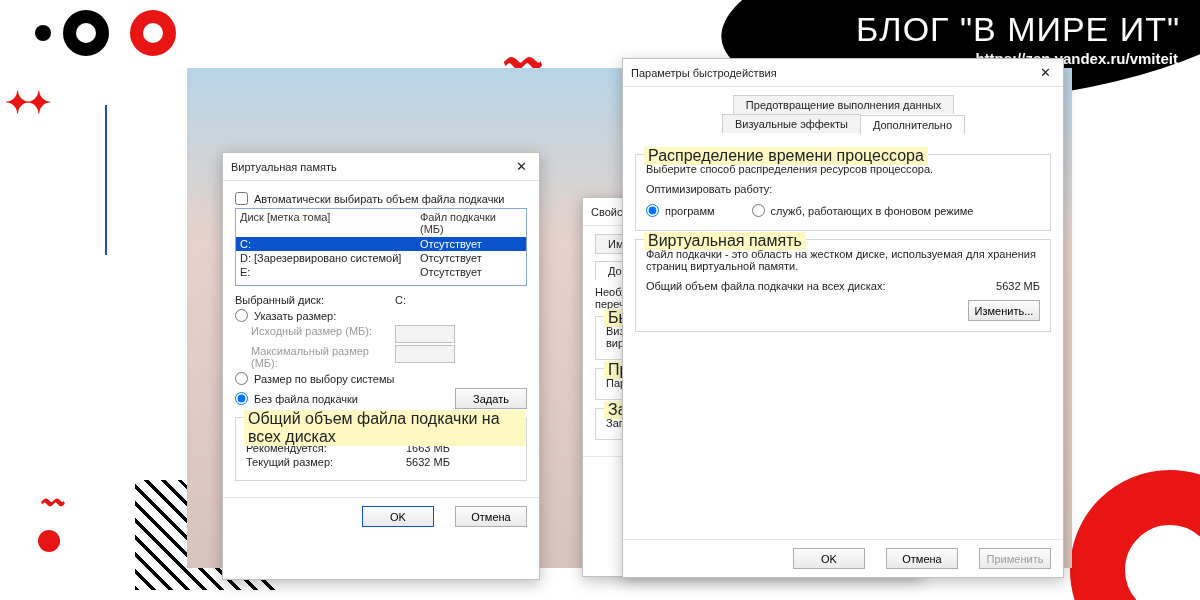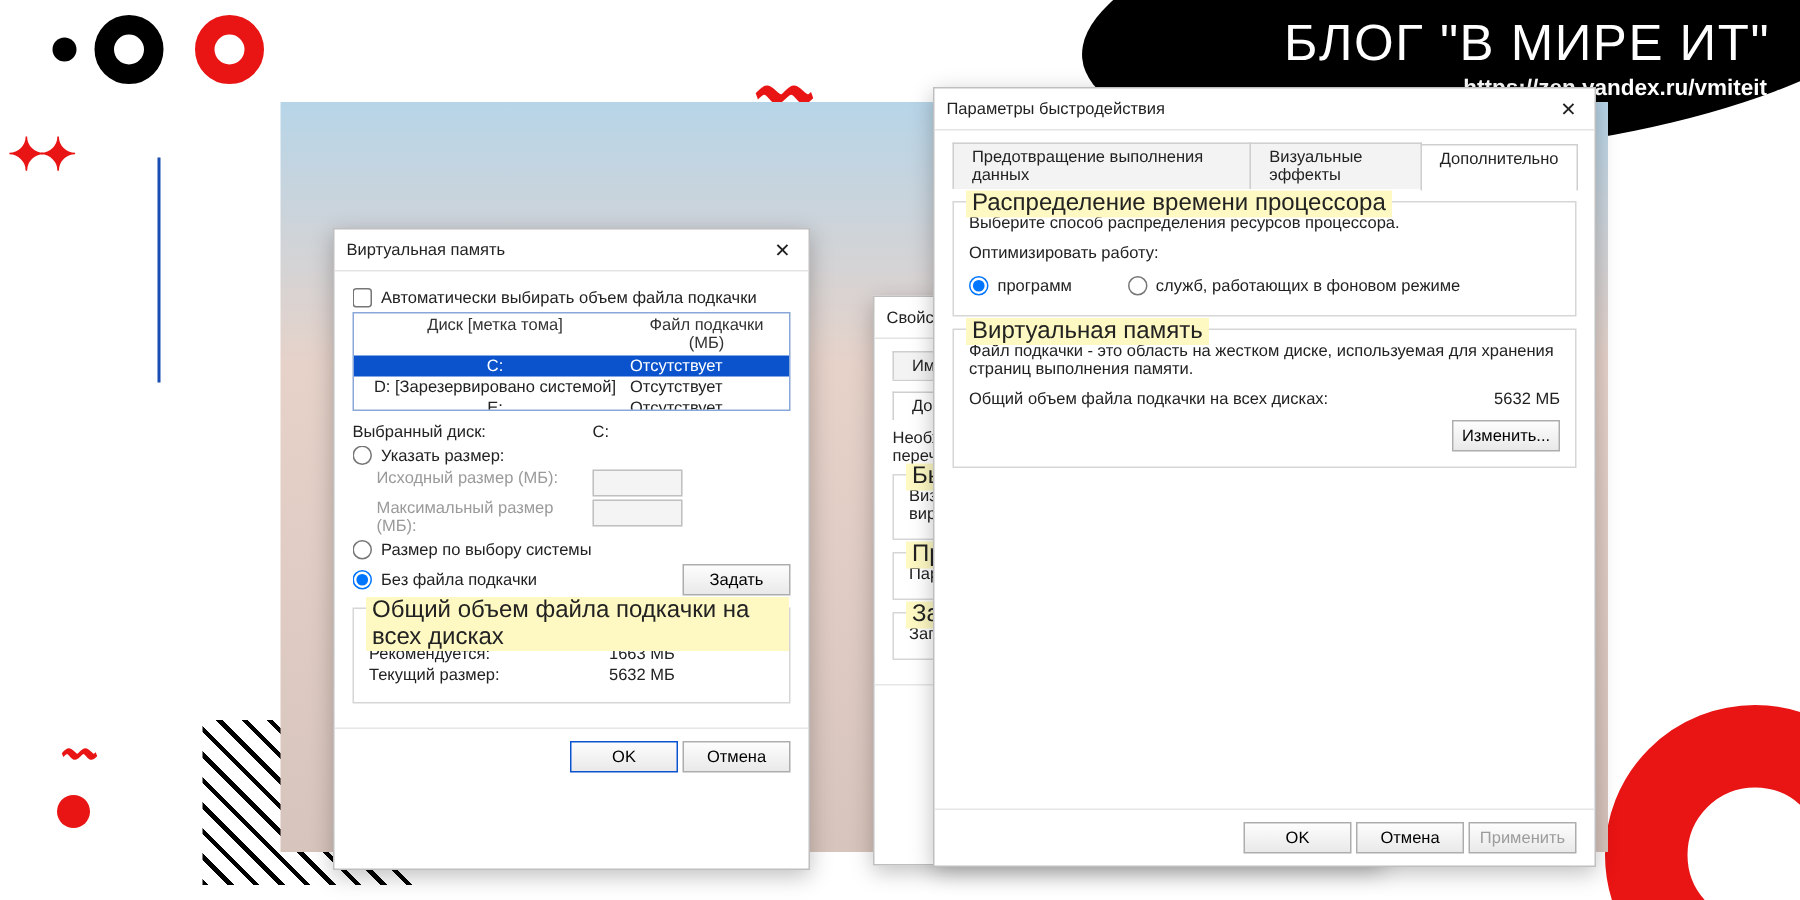--- a/index.html
+++ b/index.html
@@ -26,45 +26,45 @@
   .wallpaper { position: absolute; top: 68px; left: 187px; right: 128px; height: 500px; background: linear-gradient(180deg, #b7d5e8 0%, #e6d2c9 35%, #d7c4bc 100%); }
 
   
   .win { position: absolute; background: #fff; border: 1px solid #bfbfbf; box-shadow: 0 4px 14px rgba(0,0,0,.25); font-size: 11px; color: #222; }
   .titlebar { display: flex; align-items: center; height: 28px; padding: 8px 8px; border-bottom: 1px solid #e3e3e3; }
   .titlebar .t { flex: 1; }
   .close-x { font-size: 13px; padding: 0 4px; cursor: default; }
   .body { padding: 8px 12px; }
   .groupbox { border: 1px solid #d6d6d6; padding: 8px 10px 10px; margin-bottom: 8px; position: relative; }
   .groupbox > .legend { position: absolute; top: -8px; left: 8px; background: #fef9c3; padding: 0 4px; font-size: 16px; }
-  .btnrow { display: flex; justify-content: flex-end; gap: 3px; padding: 8px 12px; border-top: 1px solid #e6e6e6; }
+  .btnrow { display: flex; justify-content: flex-end; gap: 21px; padding: 8px 12px; border-top: 1px solid #e6e6e6; }
   .btn { min-width: 72px; height: 21px; border: 1px solid #adadad; background: linear-gradient(#fdfdfd,#e9e9e9); font-size: 11px; }
   .btn.disabled { color: #9c9c9c; }
   .tabrow { display: flex; border-bottom: 1px solid #cfcfcf; margin-bottom: 6px; }
   .tab { padding: 3px 12px; border: 1px solid #cfcfcf; border-bottom: none; background: #f3f3f3; margin-right: -1px; font-size: 11px; }
   .tab.active { background: #fff; position: relative; top: 1px; }
   .radio-row { display: flex; align-items: center; gap: 6px; margin: 3px 0; }
   .radio-row input { margin: 0; }
   label { font-size: 11px; }
   .txt-in { width: 60px; height: 18px; border: 1px solid #c0c0c0; background: #fff; }
   .txt-in.dis { background: #f4f4f4; }
 
-  .disklist { border: 1px solid #8aa8d7; height: 66px; overflow: hidden; margin-bottom: 8px; text-align: center; }
+  .disklist { border: 1px solid #8aa8d7; height: 78px; overflow: hidden; margin-bottom: 8px; }
   .disklist .hdr { display: flex; font-size: 11px; padding: 2px 4px; color: #333; }
   .disklist .hdr .c1 { flex: 0 0 180px; }
   .disklist .row { display: flex; padding: 1px 4px; }
   .disklist .row.sel { background: #0a53cd; color: #fff; }
   .disklist .row .c1 { flex: 0 0 180px; }
 
   .kv { display: flex; margin: 2px 0; }
   .kv .k { flex: 0 0 160px; }
 
   
   .win-perf { top: 58px; left: 622px; width: 442px; height: 520px; }
-  .win-perf .tabs-top { display: flex; flex-direction: row; align-items: center; margin-bottom: 8px; }
+  .win-perf .tabs-top { display: flex; flex-direction: column; align-items: center; margin-bottom: 21px; }
   .win-perf .tabs-top .tabline { display: flex; }
 
   
   .win-sysprop { top: 197px; left: 582px; width: 340px; height: 380px; }
 
   
   .win-vm { top: 152px; left: 222px; width: 318px; height: 428px; }
 
 </style>
 </head>
@@ -142,21 +142,21 @@
             <span>программ</span>
           </label>
         <label class="radio-row">
             <input type="radio" style="">
             <span>служб, работающих в фоновом режиме</span>
           </label>
       </div>
     </div>
     <div class="groupbox">
       <div class="legend">Виртуальная память</div>
-      <div style="margin-bottom:8px">Файл подкачки - это область на жестком диске, используемая для хранения страниц выполнения памяти.</div>
+      <div style="margin-bottom:8px">Файл подкачки - это область на жестком диске, используемая для хранения страниц виртуальной памяти.</div>
       <div style="display:flex;justify-content:space-between;margin-bottom:8px">
         <span>Общий объем файла подкачки на всех дисках:</span>
         <span>5632 МБ</span>
       </div>
       <div style="text-align:right"><button class="btn">Изменить...</button></div>
     </div>
   </div>
   <div style="position:absolute;bottom:0;left:0;right:0" class="btnrow">
     <button class="btn">OK</button>
     <button class="btn">Отмена</button>

